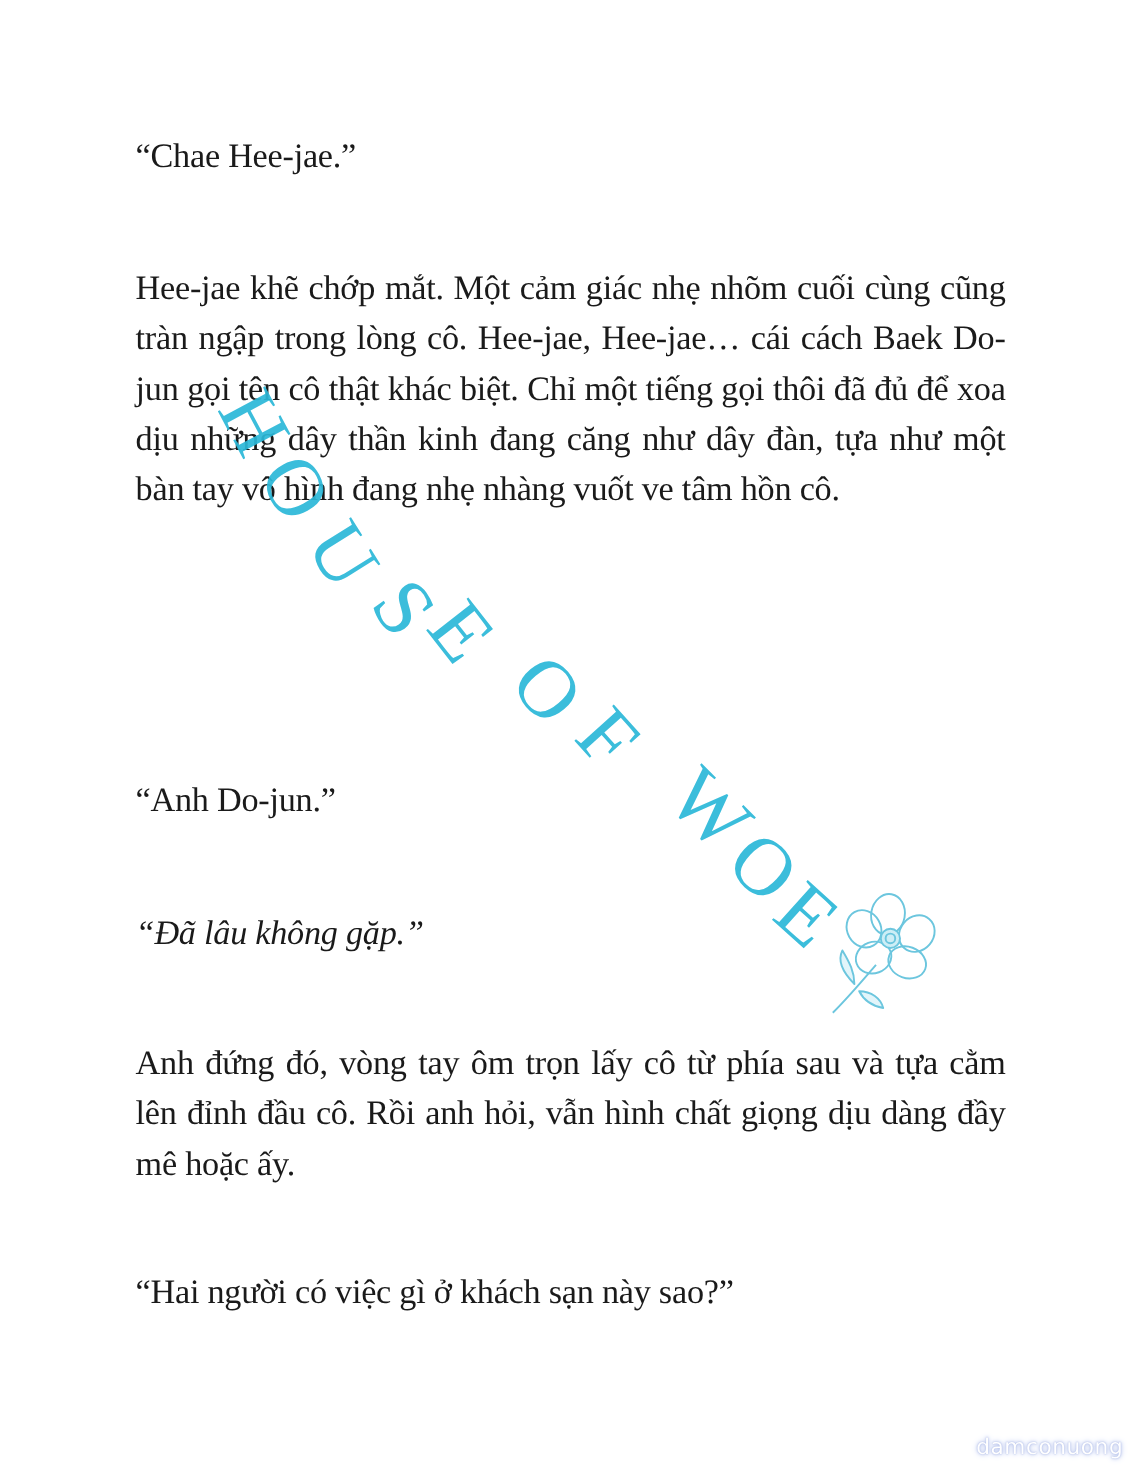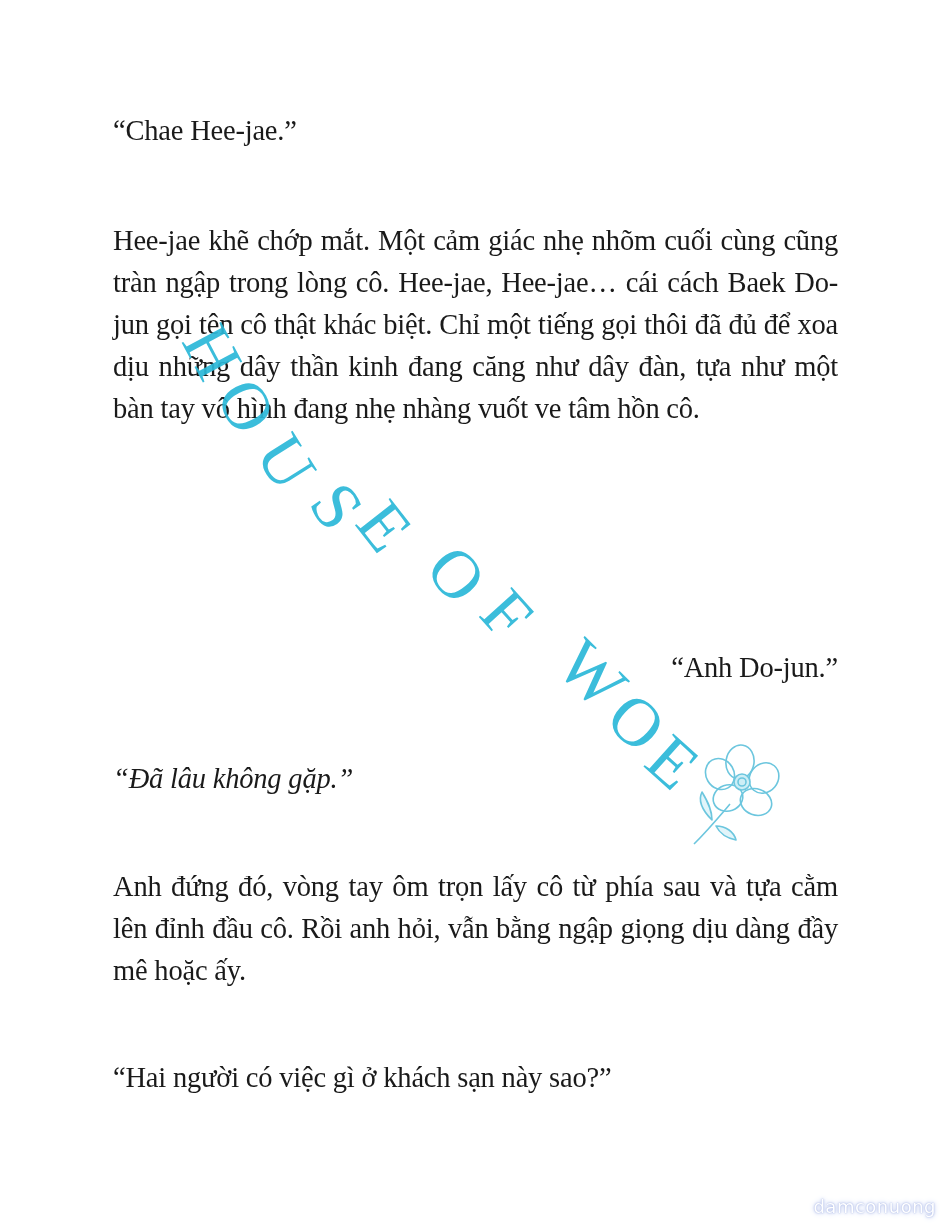--- a/index.html
+++ b/index.html
@@ -72,25 +72,25 @@
 </head>
 <body>
 
 <div class="page">
 
   <p class="para dialogue" style="top:110px;">“Chae Hee-jae.”</p>
 
   <p class="para last-left" style="top:220px;">Hee-jae khẽ chớp mắt. Một cảm giác nhẹ nhõm cuối cùng cũng tràn ngập trong lòng cô. Hee-jae, Hee-jae… cái cách Baek Do-jun gọi tên cô thật khác biệt. Chỉ một tiếng gọi thôi đã đủ để xoa dịu những dây thần kinh đang căng như dây đàn, tựa như một bàn tay vô hình đang nhẹ nhàng vuốt ve tâm hồn cô.</p>
 
 
-  <p class="para dialogue" style="top:647px;text-align:right;">“Anh Do-jun.”</p>
+  <p class="para dialogue" style="top:647px;">“Anh Do-jun.”</p>
 
   <p class="para dialogue" style="top:758px;font-style:italic;">“Đã lâu không gặp.”</p>
 
-  <p class="para last-left" style="top:866px;">Anh đứng đó, vòng tay ôm trọn lấy cô từ phía sau và tựa cằm lên đỉnh đầu cô. Rồi anh hỏi, vẫn bằng ngập giọng dịu dàng đầy mê hoặc ấy.</p>
+  <p class="para last-left" style="top:866px;">Anh đứng đó, vòng tay ôm trọn lấy cô từ phía sau và tựa cằm lên đỉnh đầu cô. Rồi anh hỏi, vẫn hình chất giọng dịu dàng đầy mê hoặc ấy.</p>
 
   <p class="para dialogue" style="top:1057px;">“Hai người có việc gì ở khách sạn này sao?”</p>
 
 </div>
 
 <div class="watermark">
   <span class="wm-letter" style="left:188px; top:318px; transform:rotate(62deg);">H</span>
   <span class="wm-letter" style="left:222px; top:372px; transform:rotate(62deg);">O</span>
   <span class="wm-letter" style="left:262px; top:428px; transform:rotate(58deg);">U</span>
   <span class="wm-letter" style="left:318px; top:472px; transform:rotate(55deg);">S</span>

